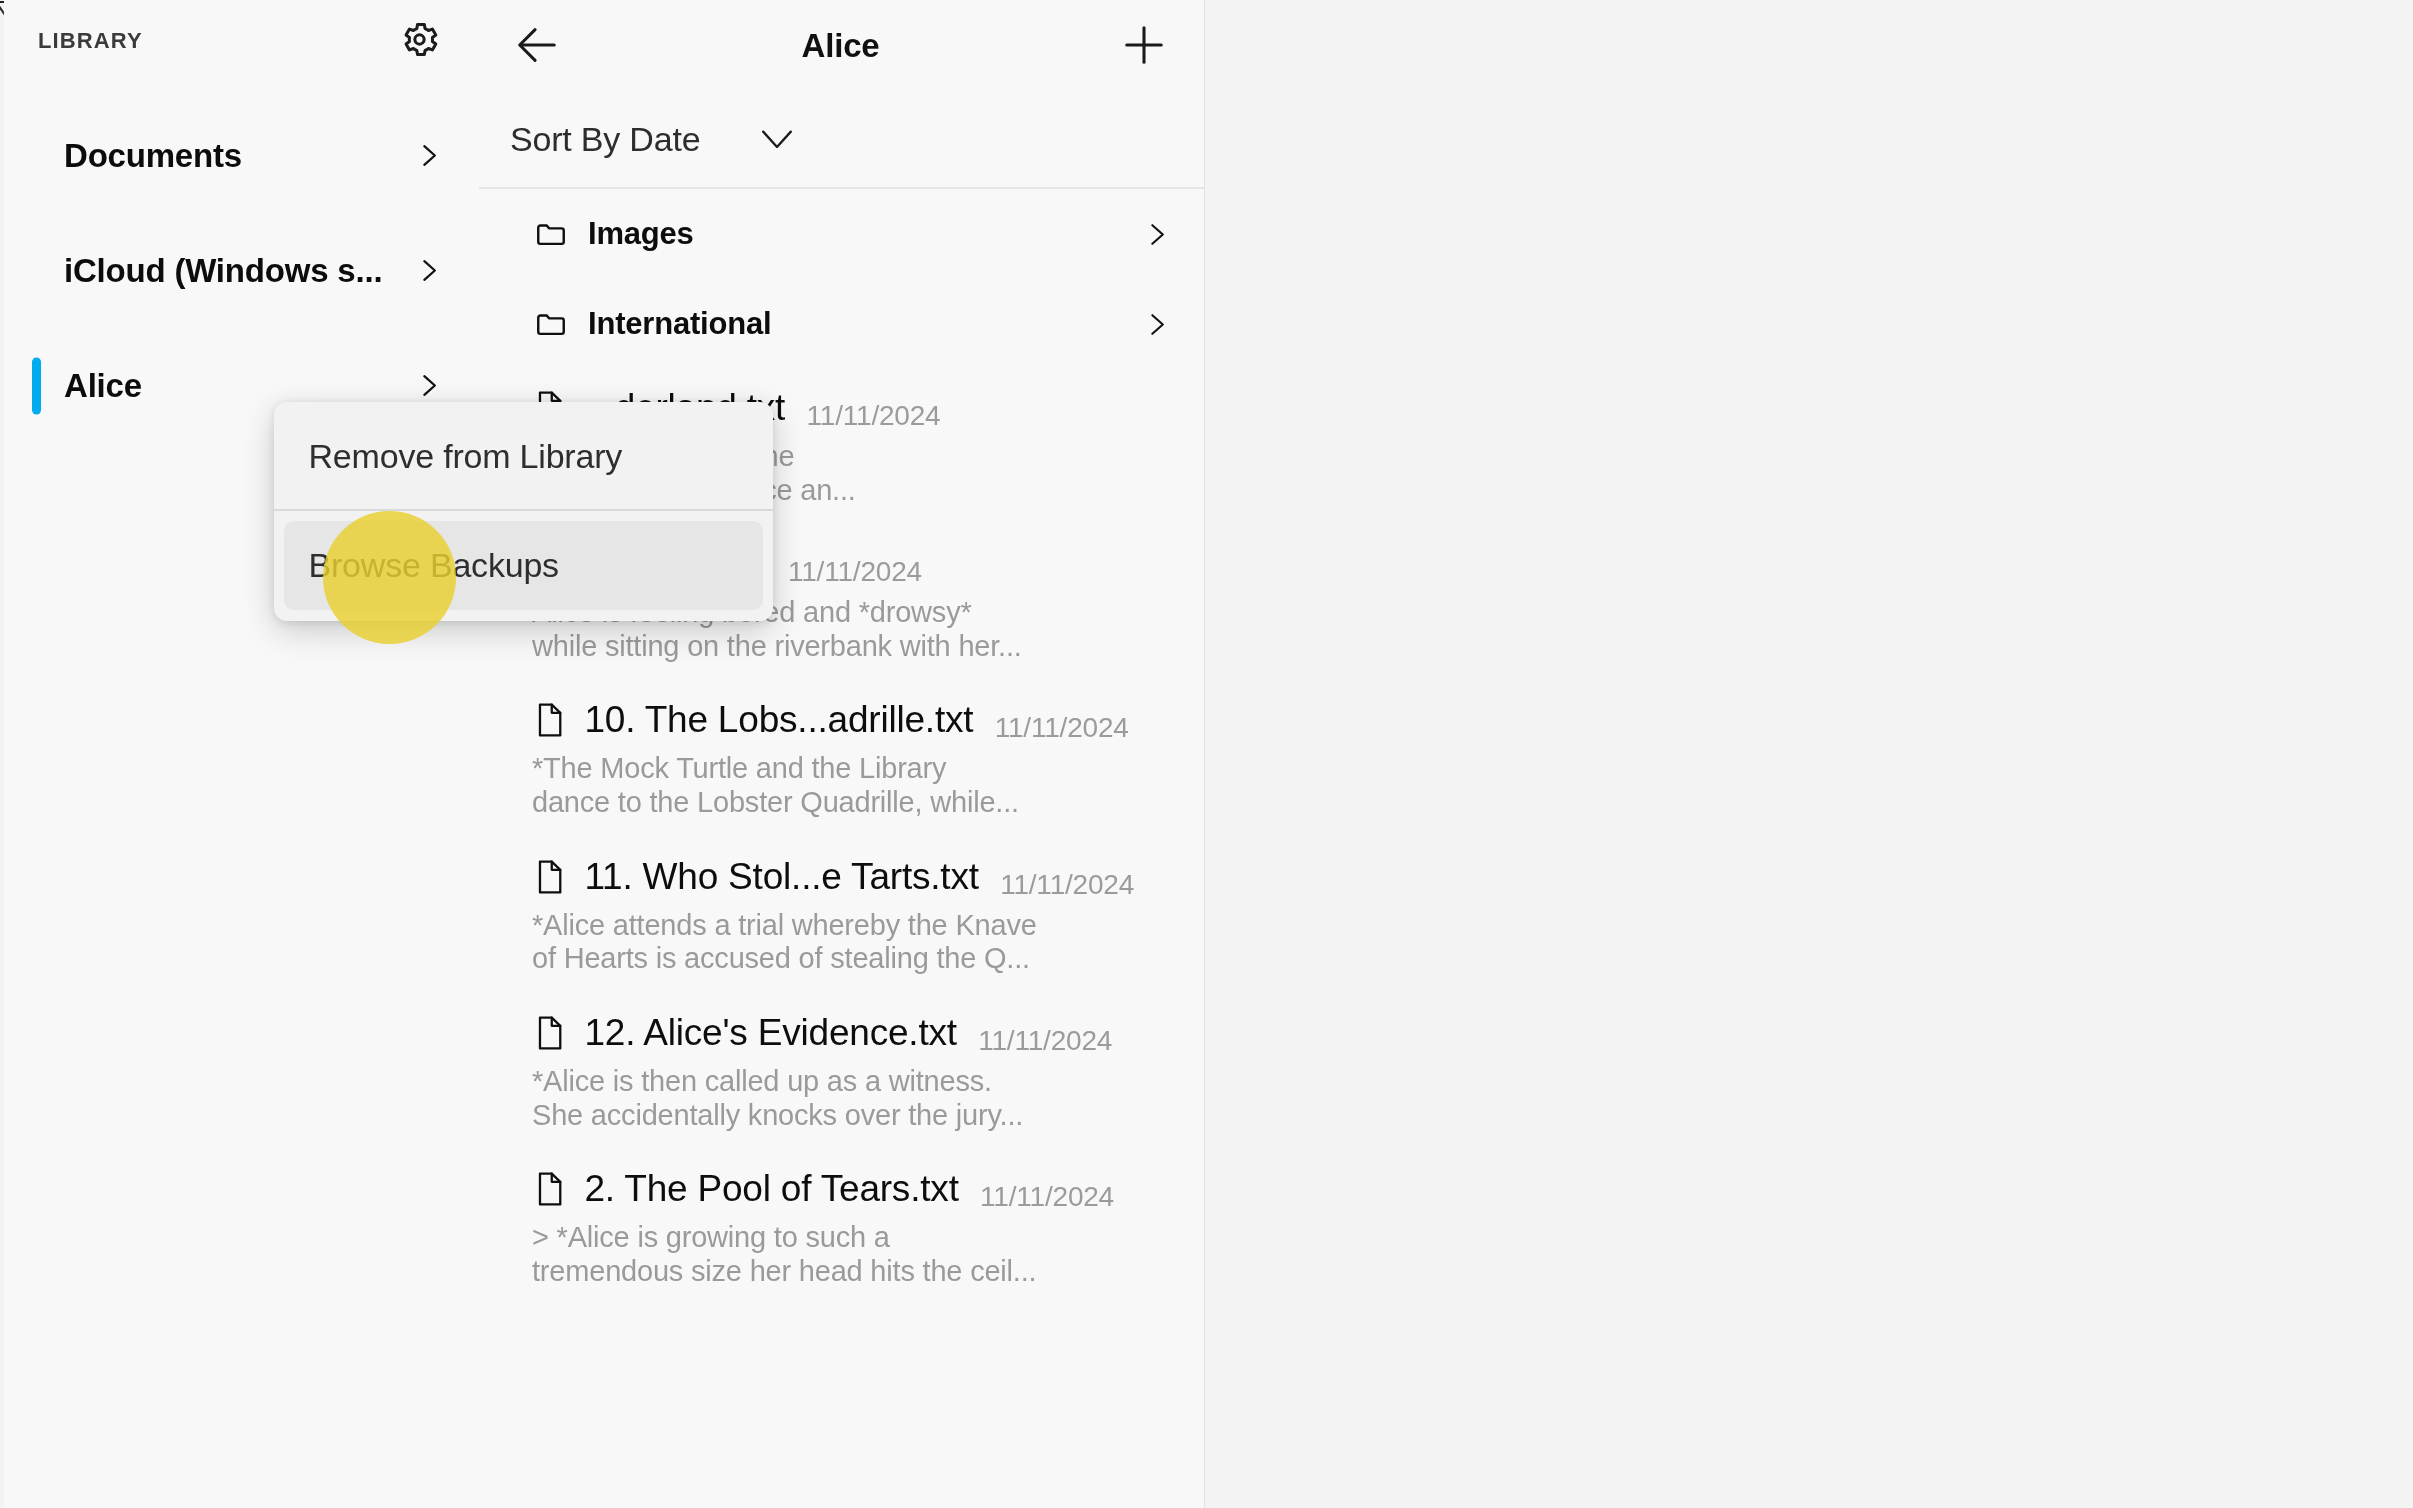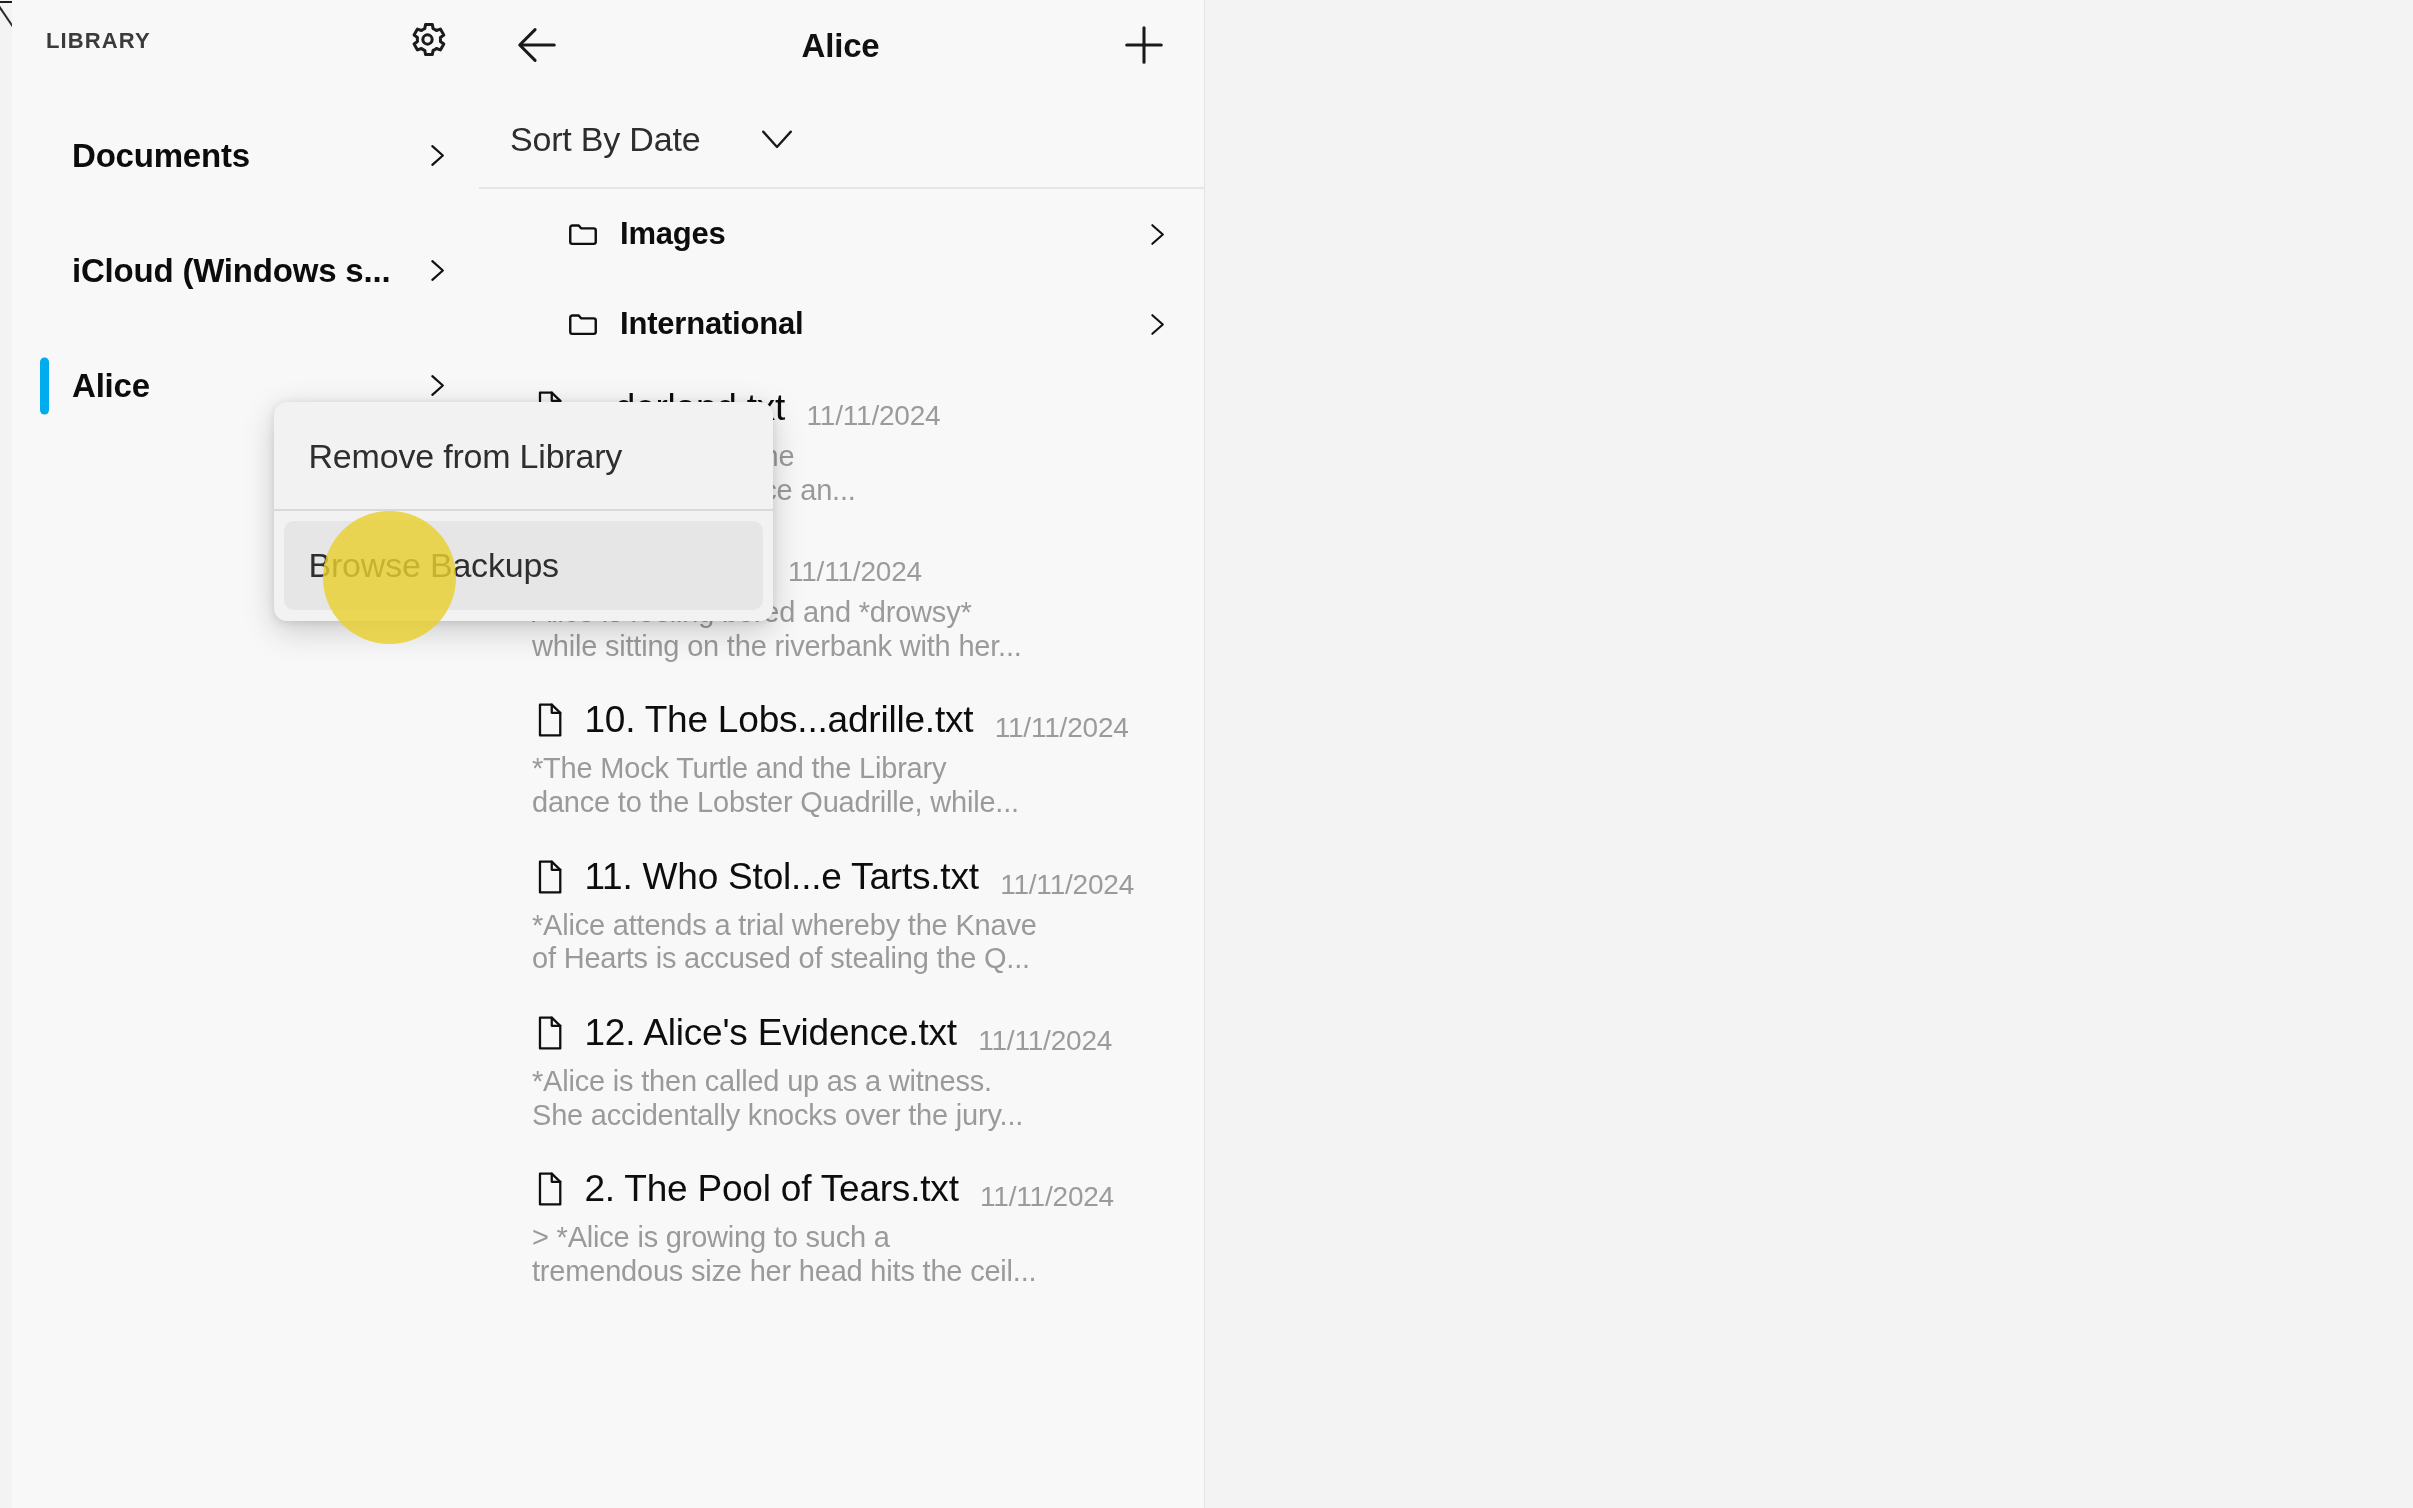--- a/index.html
+++ b/index.html
@@ -31,21 +31,21 @@
   .corner-artifact::after {
     content: ""; position: absolute;
     left: -4.9px; top: 1.6px; width: 36px; height: 36px;
     border-left: 2.5px solid #2b2b2b;
     transform: rotate(-34deg);
     transform-origin: top left;
   }
 
   
   .sidebar {
-    position: absolute; left: 12px; top: 0;
+    position: absolute; left: 4px; top: 0;
     width: 478px; height: 1509px;
     background: #f8f8f8;
     border-right: 1.6px solid #e3e3e3;
   }
   .sidebar-header {
     position: relative;
     height: 82px;
     display: flex; align-items: center;
     padding: 0 36px 0 34px;
   }
@@ -146,21 +146,20 @@
     height: calc(1509px - 92px - 99px);
     overflow: hidden;
   }
 
   
   .folder-row {
     height: 90px;
     display: flex; align-items: center;
     padding: 0 31px 0 53px;
     cursor: pointer;
-    margin-left: 32px;
   }
   .folder-icon {
     width: 38px; height: 38px; flex: 0 0 auto;
     margin-right: 18px;
     display: flex; align-items: center; justify-content: center;
   }
   .folder-icon svg { width: 34px; height: 34px; }
   .folder-name {
     flex: 1;
     font-size: 31px; font-weight: 700; color: #0d0d0d;

